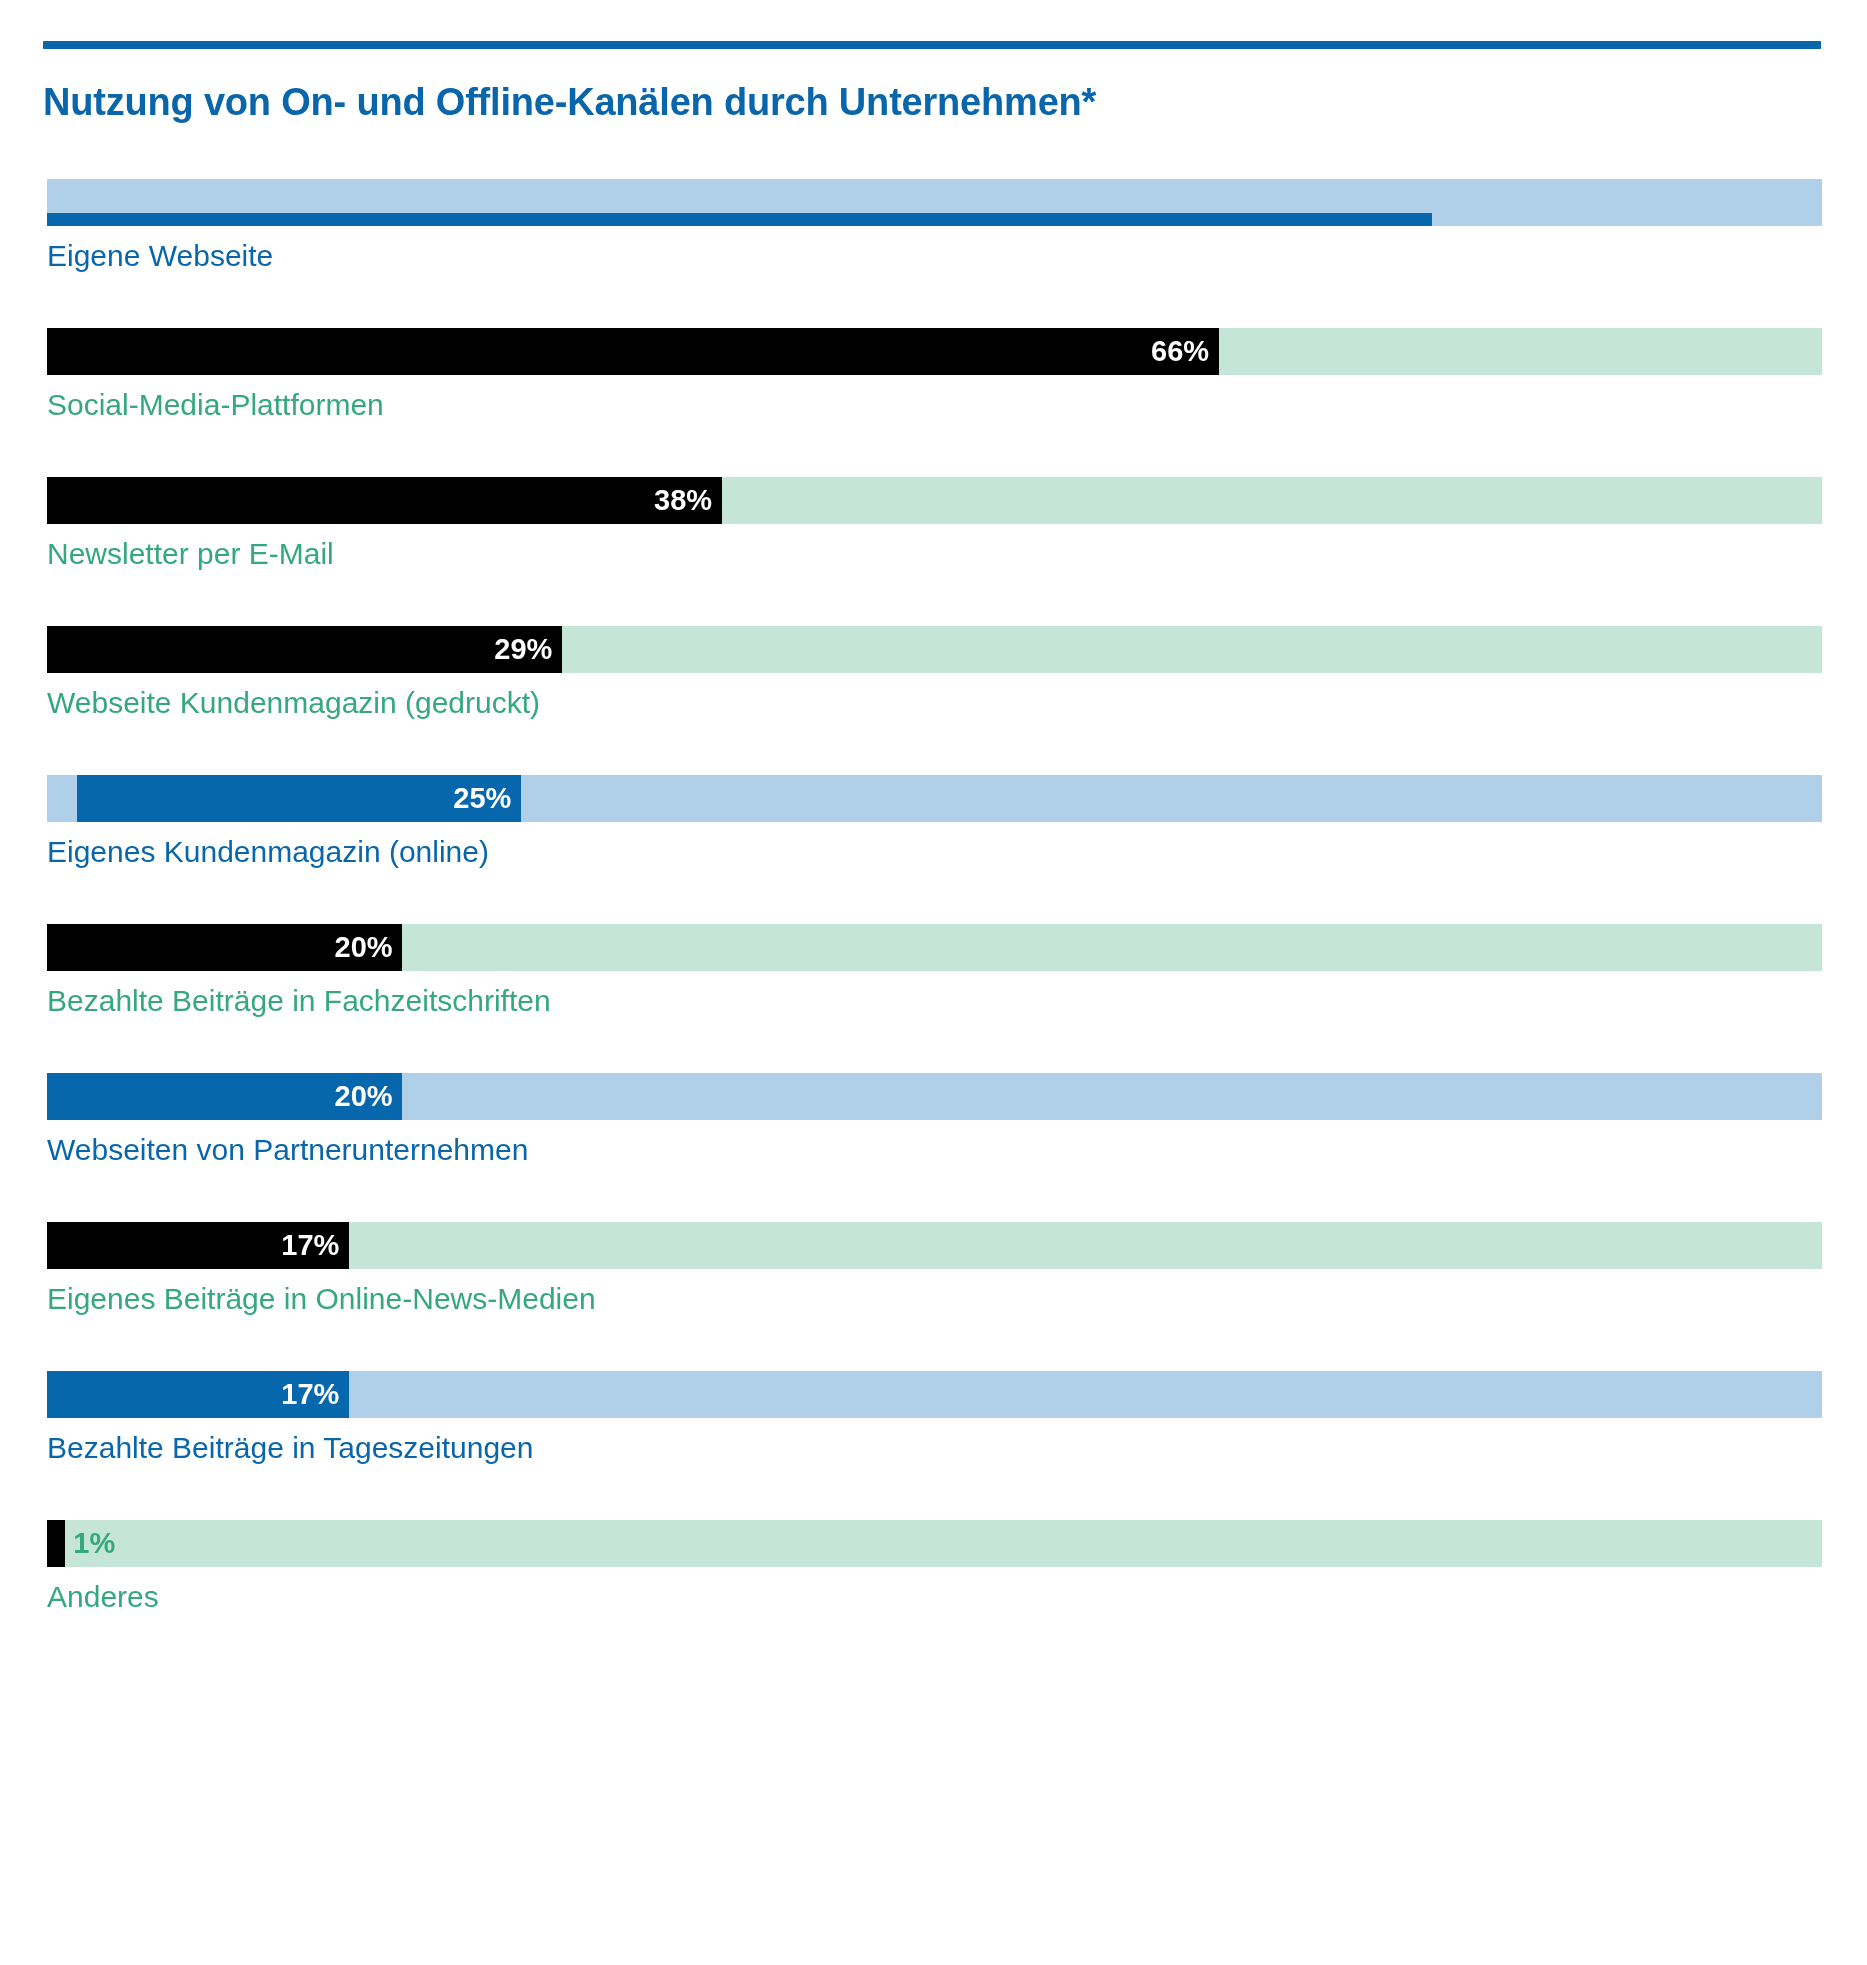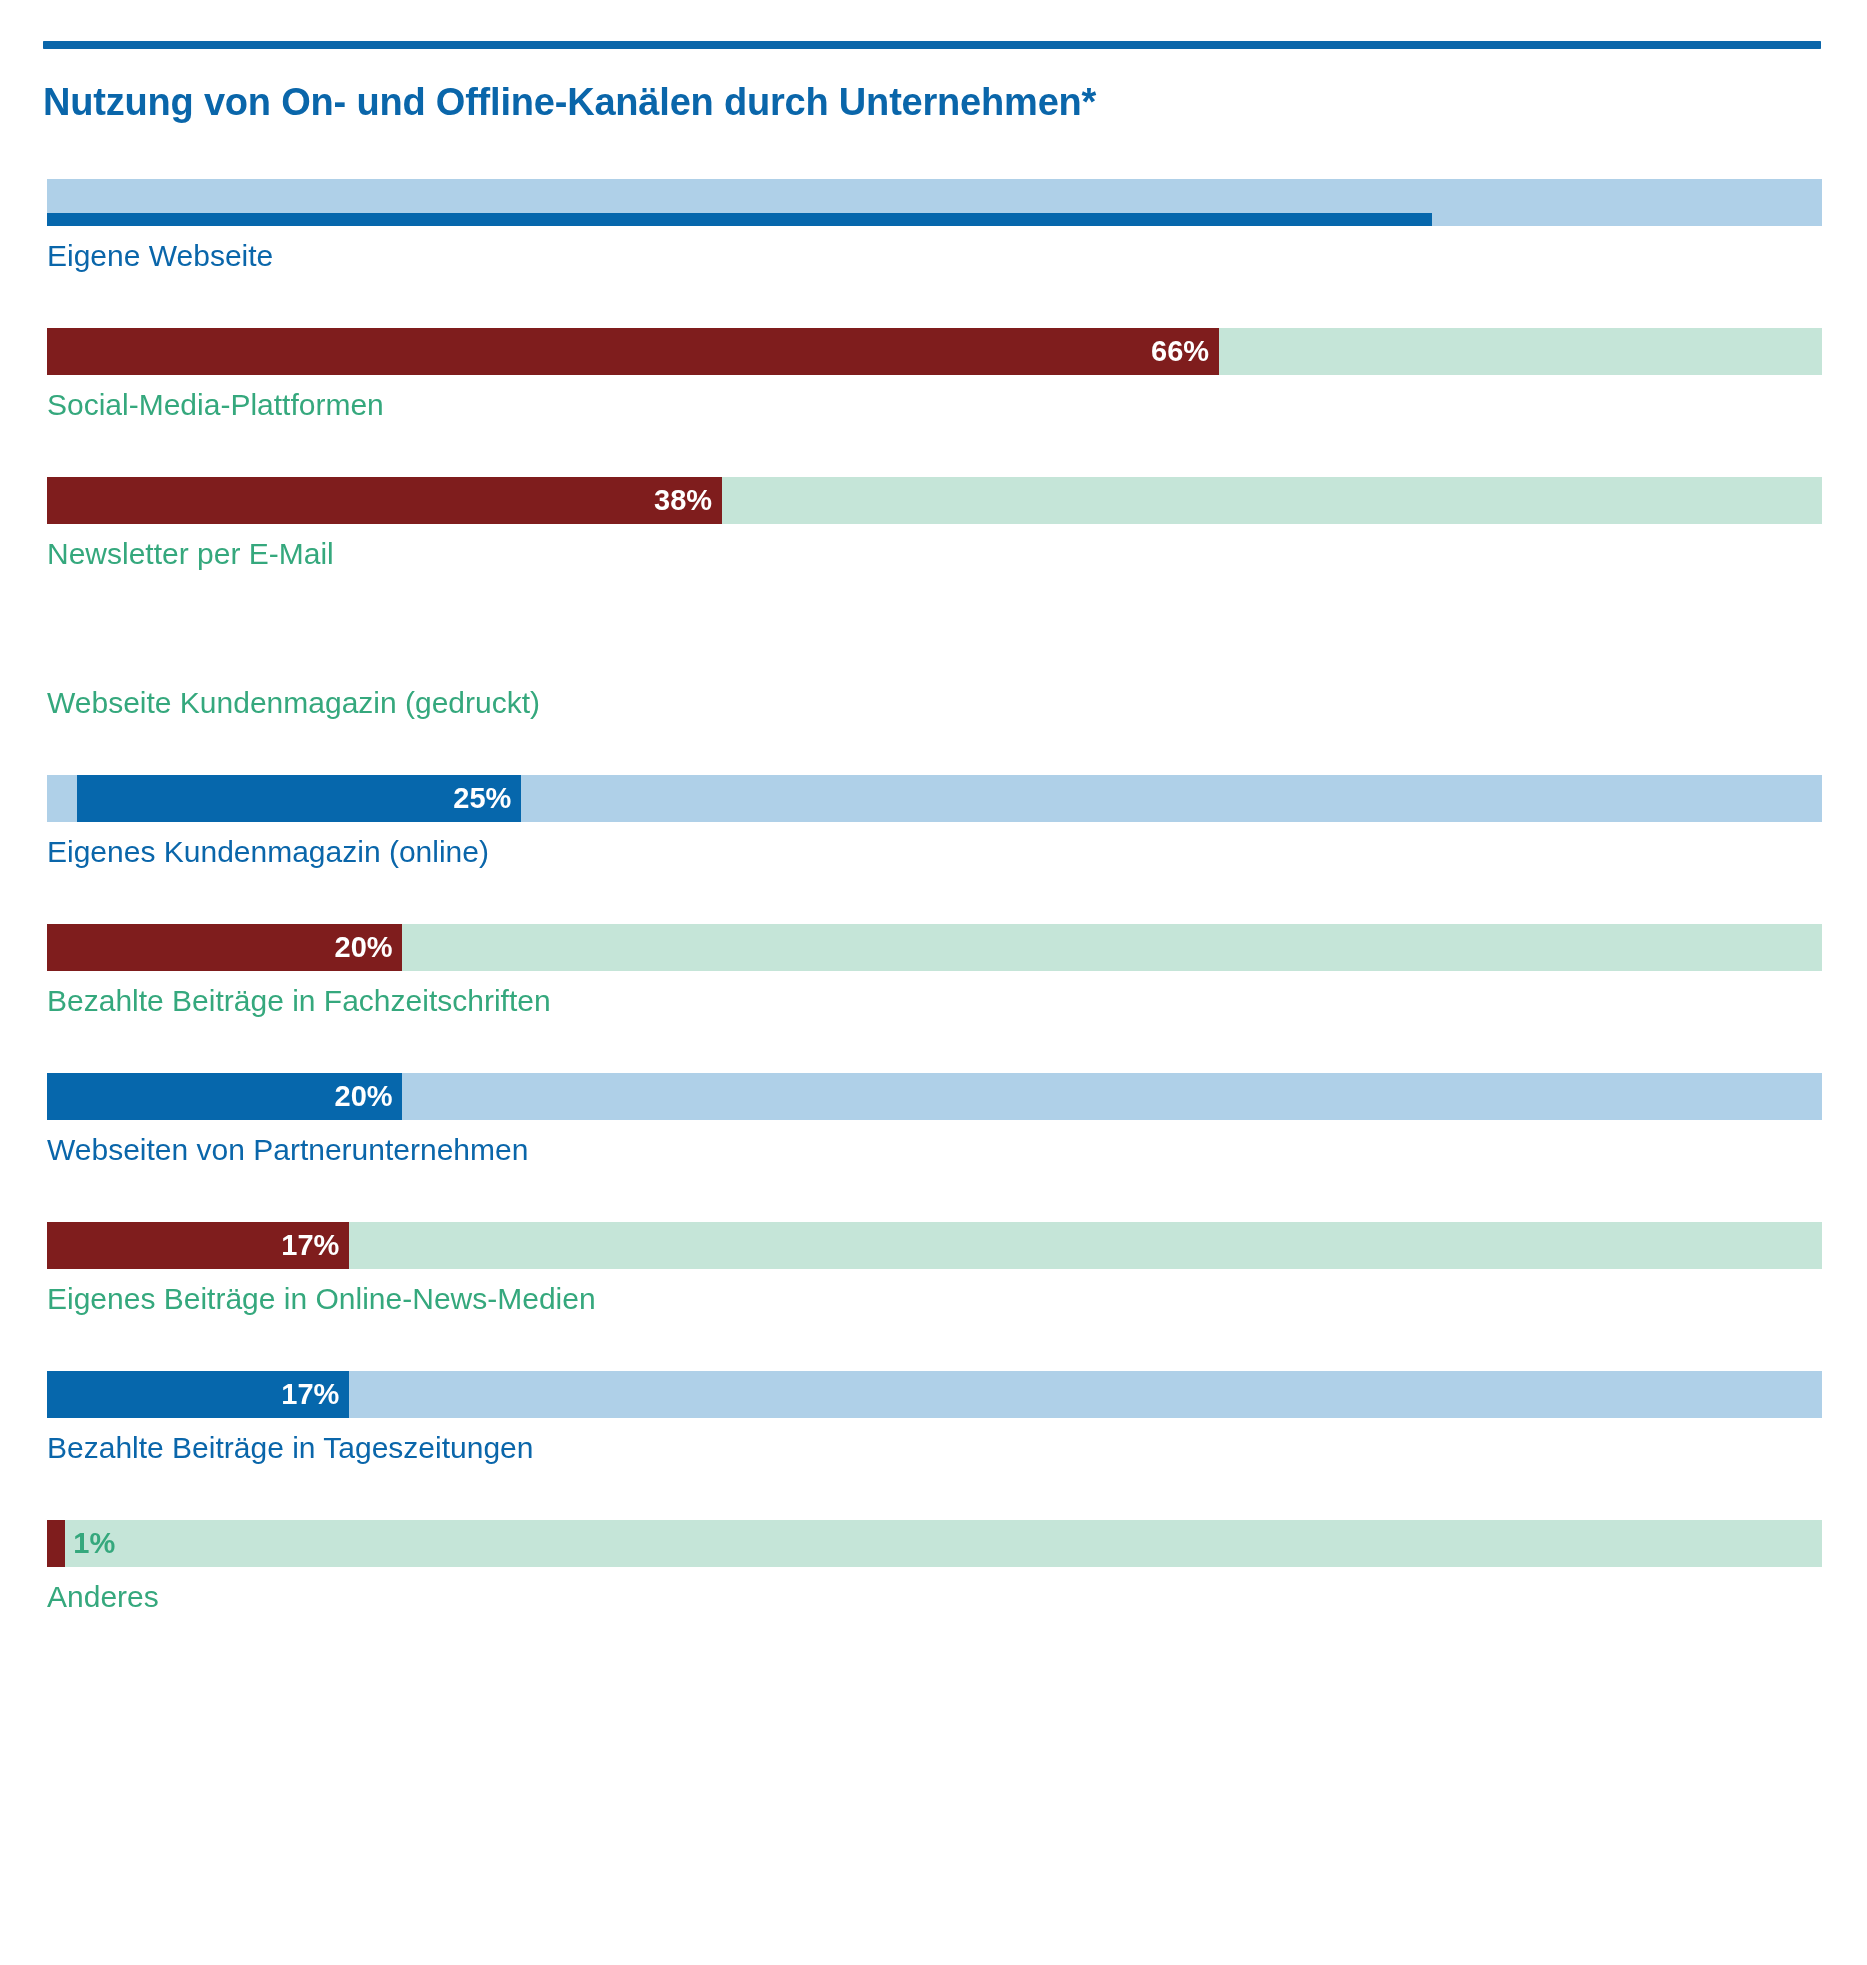--- a/index.html
+++ b/index.html
@@ -74,21 +74,21 @@
     left: 0;
     top: 0;
     height: 100%;
     display: flex;
     align-items: center;
     justify-content: flex-end;
     box-sizing: border-box;
     padding-right: 9.4px;
   }
   .fill.blue  { background: #0667AC; }
-  .fill.green { background: #7f1d1d; }
+  .fill.green { background: #000000; }
 
   .value {
     font-size: 29px;
     font-weight: bold;
     color: #ffffff;
     line-height: 1;
     white-space: nowrap;
   }
   
   .fill.outside {
@@ -143,20 +143,25 @@
       </div>
       <div class="row">
         <div class="track green">
           <div class="fill green" style="width: 38%;">
             <span class="value">38%</span>
           </div>
         </div>
         <div class="row-label green">Newsletter per E-Mail</div>
       </div>
       <div class="row">
+        <div class="track green">
+          <div class="fill green" style="width: 29%;">
+            <span class="value">29%</span>
+          </div>
+        </div>
         <div class="row-label green">Webseite Kundenmagazin (gedruckt)</div>
       </div>
       <div class="row">
         <div class="track blue">
           <div class="fill blue" style="width: 25%; margin-left: 30px;">
             <span class="value">25%</span>
           </div>
         </div>
         <div class="row-label blue">Eigenes Kundenmagazin (online)</div>
       </div>

